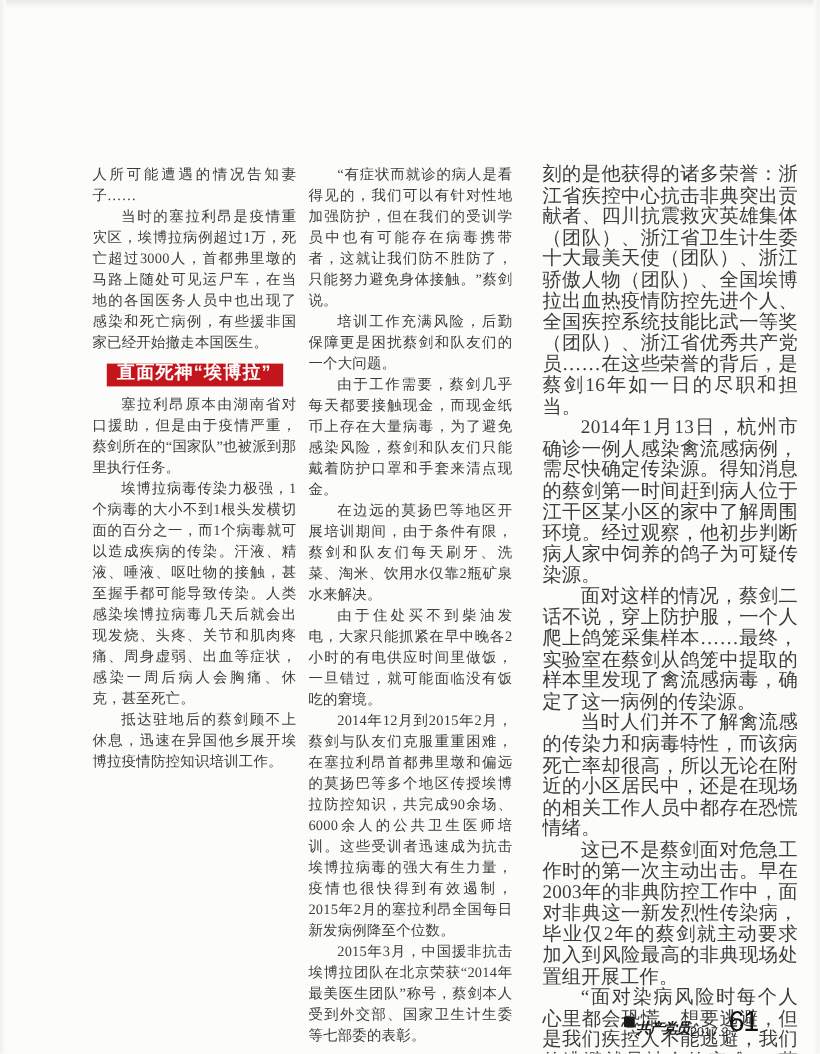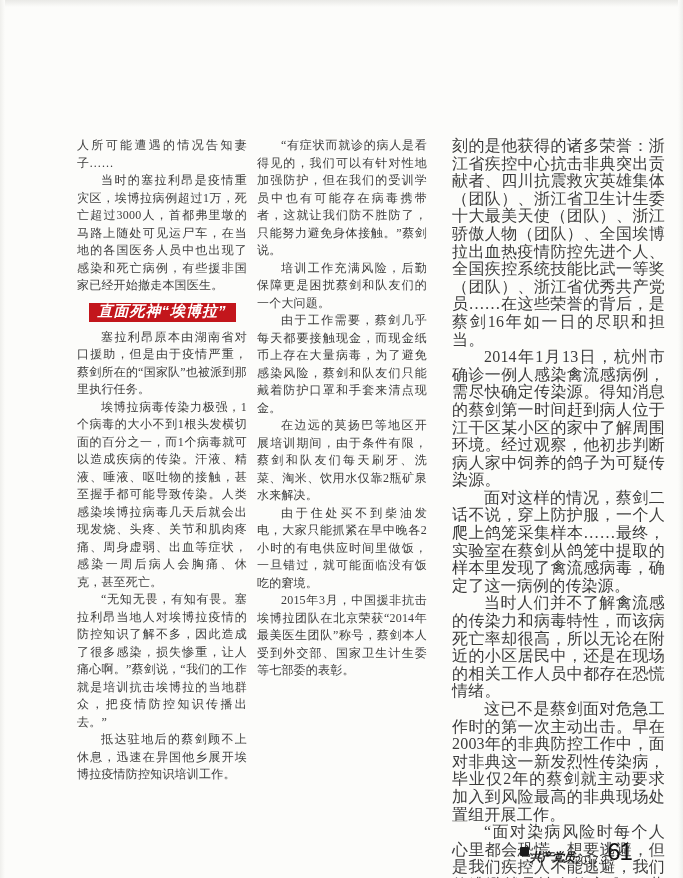--- a/index.html
+++ b/index.html
@@ -34,21 +34,20 @@
   .section-header{
     display:inline-block;
     background:var(--accent,#c3161c);
     color:#ffffff;
     font-weight:bold;
     font-size:15px;
     line-height:1;
     padding:0 9px 4px;
     letter-spacing:1px;
     font-family:"Liberation Sans","DejaVu Sans",sans-serif;
-    font-style:italic;
   }
 
   .footer{
     position:absolute;
     left:520px;top:836px;width:130px;height:30px;
     display:flex;align-items:flex-end;justify-content:flex-start;
     white-space:nowrap;
   }
   .footer .logo-square{
     width:9px;height:9px;background:#1a1a1a;border-radius:1px;
@@ -74,29 +73,29 @@
 <div class="page-edge-top"></div>
 <div class="page-edge-left"></div>
 <div class="page-edge-right"></div>
 
 <div id="col-left" class="col">
     <p class="no-indent">人所可能遭遇的情况告知妻子……</p>
     <p>当时的塞拉利昂是疫情重灾区，埃博拉病例超过1万，死亡超过3000人，首都弗里墩的马路上随处可见运尸车，在当地的各国医务人员中也出现了感染和死亡病例，有些援非国家已经开始撤走本国医生。</p>
     <div class="section-header-wrap"><span class="section-header">直面死神“埃博拉”</span></div>
     <p>塞拉利昂原本由湖南省对口援助，但是由于疫情严重，蔡剑所在的“国家队”也被派到那里执行任务。</p>
     <p>埃博拉病毒传染力极强，1个病毒的大小不到1根头发横切面的百分之一，而1个病毒就可以造成疾病的传染。汗液、精液、唾液、呕吐物的接触，甚至握手都可能导致传染。人类感染埃博拉病毒几天后就会出现发烧、头疼、关节和肌肉疼痛、周身虚弱、出血等症状，感染一周后病人会胸痛、休克，甚至死亡。</p>
-    <p>“无知无畏，有知有畏。塞拉利昂当地人对埃博拉疫情的防控知识了解不多，因此造成了很多感染，损失惨重，让人痛心啊。”蔡剑说，“我们的工作就是培训抗击埃博拉的当地群众，把疫情防控知识传播出去。”</p>
     <p>抵达驻地后的蔡剑顾不上休息，迅速在异国他乡展开埃博拉疫情防控知识培训工作。</p>
   </div>
 <div id="col-mid" class="col">
     <p>“有症状而就诊的病人是看得见的，我们可以有针对性地加强防护，但在我们的受训学员中也有可能存在病毒携带者，这就让我们防不胜防了，只能努力避免身体接触。”蔡剑说。</p>
     <p>培训工作充满风险，后勤保障更是困扰蔡剑和队友们的一个大问题。</p>
     <p>由于工作需要，蔡剑几乎每天都要接触现金，而现金纸币上存在大量病毒，为了避免感染风险，蔡剑和队友们只能戴着防护口罩和手套来清点现金。</p>
     <p>在边远的莫扬巴等地区开展培训期间，由于条件有限，蔡剑和队友们每天刷牙、洗菜、淘米、饮用水仅靠2瓶矿泉水来解决。</p>
     <p>由于住处买不到柴油发电，大家只能抓紧在早中晚各2小时的有电供应时间里做饭，一旦错过，就可能面临没有饭吃的窘境。</p>
+    <p>2014年12月到2015年2月，蔡剑与队友们克服重重困难，在塞拉利昂首都弗里墩和偏远的莫扬巴等多个地区传授埃博拉防控知识，共完成90余场、6000余人的公共卫生医师培训。这些受训者迅速成为抗击埃博拉病毒的强大有生力量，疫情也很快得到有效遏制，2015年2月的塞拉利昂全国每日新发病例降至个位数。</p>
     <p>2015年3月，中国援非抗击埃博拉团队在北京荣获“2014年最美医生团队”称号，蔡剑本人受到外交部、国家卫生计生委等七部委的表彰。</p>
   </div>
 <div id="col-right" class="col">
     <p class="no-indent">刻的是他获得的诸多荣誉：浙江省疾控中心抗击非典突出贡献者、四川抗震救灾英雄集体（团队）、浙江省卫生计生委十大最美天使（团队）、浙江骄傲人物（团队）、全国埃博拉出血热疫情防控先进个人、全国疾控系统技能比武一等奖（团队）、浙江省优秀共产党员……在这些荣誉的背后，是蔡剑16年如一日的尽职和担当。</p>
     <p>2014年1月13日，杭州市确诊一例人感染禽流感病例，需尽快确定传染源。得知消息的蔡剑第一时间赶到病人位于江干区某小区的家中了解周围环境。经过观察，他初步判断病人家中饲养的鸽子为可疑传染源。</p>
     <p>面对这样的情况，蔡剑二话不说，穿上防护服，一个人爬上鸽笼采集样本……最终，实验室在蔡剑从鸽笼中提取的样本里发现了禽流感病毒，确定了这一病例的传染源。</p>
     <p>当时人们并不了解禽流感的传染力和病毒特性，而该病死亡率却很高，所以无论在附近的小区居民中，还是在现场的相关工作人员中都存在恐慌情绪。</p>
     <p>这已不是蔡剑面对危急工作时的第一次主动出击。早在2003年的非典防控工作中，面对非典这一新发烈性传染病，毕业仅2年的蔡剑就主动要求加入到风险最高的非典现场处置组开展工作。</p>
     <p>“面对染病风险时每个人心里都会恐慌，想要逃避，但是我们疾控人不能逃避，我们的逃避就是社会的灾难。”蔡剑告诉记者，“我们就像战士，养兵千日，用兵一时，危急时刻必须去冲锋陷阵。”</p>
     <p>说这话时的蔡剑，就像一名疾控战线上枕戈待旦的战士。</p>

